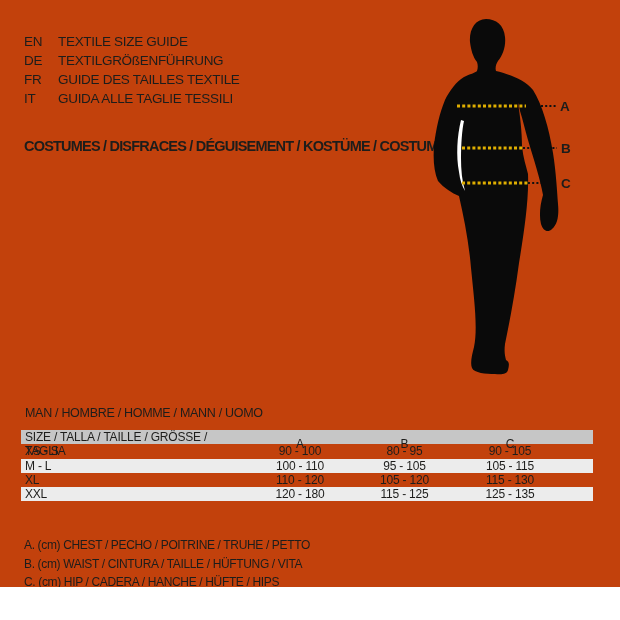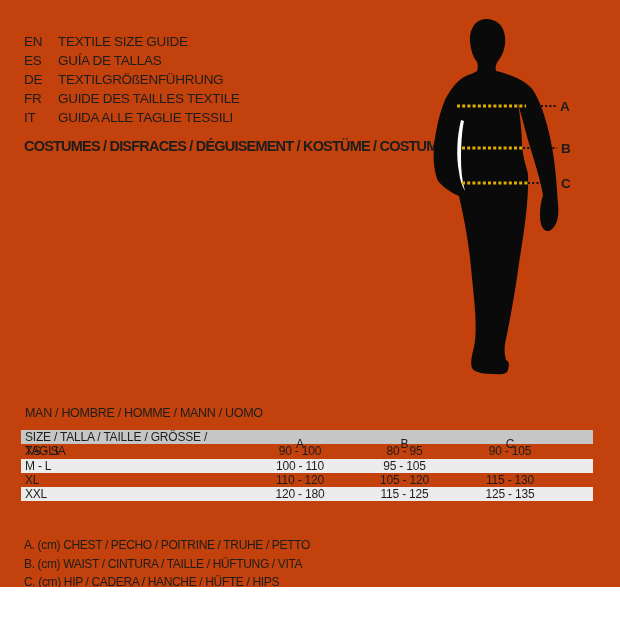--- a/index.html
+++ b/index.html
@@ -31,24 +31,20 @@
 </style>
 </head>
 <body>
 
 <div class="canvas">
 
   <div class="lang-list">
     <div class="lang-row">
       <span class="lang-code">EN</span>
       <span>TEXTILE SIZE GUIDE</span>
-    </div>
-    <div class="lang-row">
-      <span class="lang-code">ES</span>
-      <span>GUÍA DE TALLAS</span>
     </div>
     <div class="lang-row">
       <span class="lang-code">DE</span>
       <span>TEXTILGRÖßENFÜHRUNG</span>
     </div>
     <div class="lang-row">
       <span class="lang-code">FR</span>
       <span>GUIDE DES TAILLES TEXTILE</span>
     </div>
     <div class="lang-row">
@@ -127,20 +123,21 @@
     <div class="t-row">
       <span class="t-cell size-col">XS - S</span>
       <span class="t-cell">90 - 100</span>
       <span class="t-cell">80 - 95</span>
       <span class="t-cell c-col">90 - 105</span>
     </div>
     <div class="t-row alt">
       <span class="t-cell size-col">M - L</span>
       <span class="t-cell">100 - 110</span>
       <span class="t-cell">95 - 105</span>
+      <span class="t-cell c-col">105 - 115</span>
     </div>
     <div class="t-row">
       <span class="t-cell size-col">XL</span>
       <span class="t-cell">110 - 120</span>
       <span class="t-cell">105 - 120</span>
       <span class="t-cell c-col">115 - 130</span>
     </div>
     <div class="t-row alt">
       <span class="t-cell size-col">XXL</span>
       <span class="t-cell">120 - 180</span>

